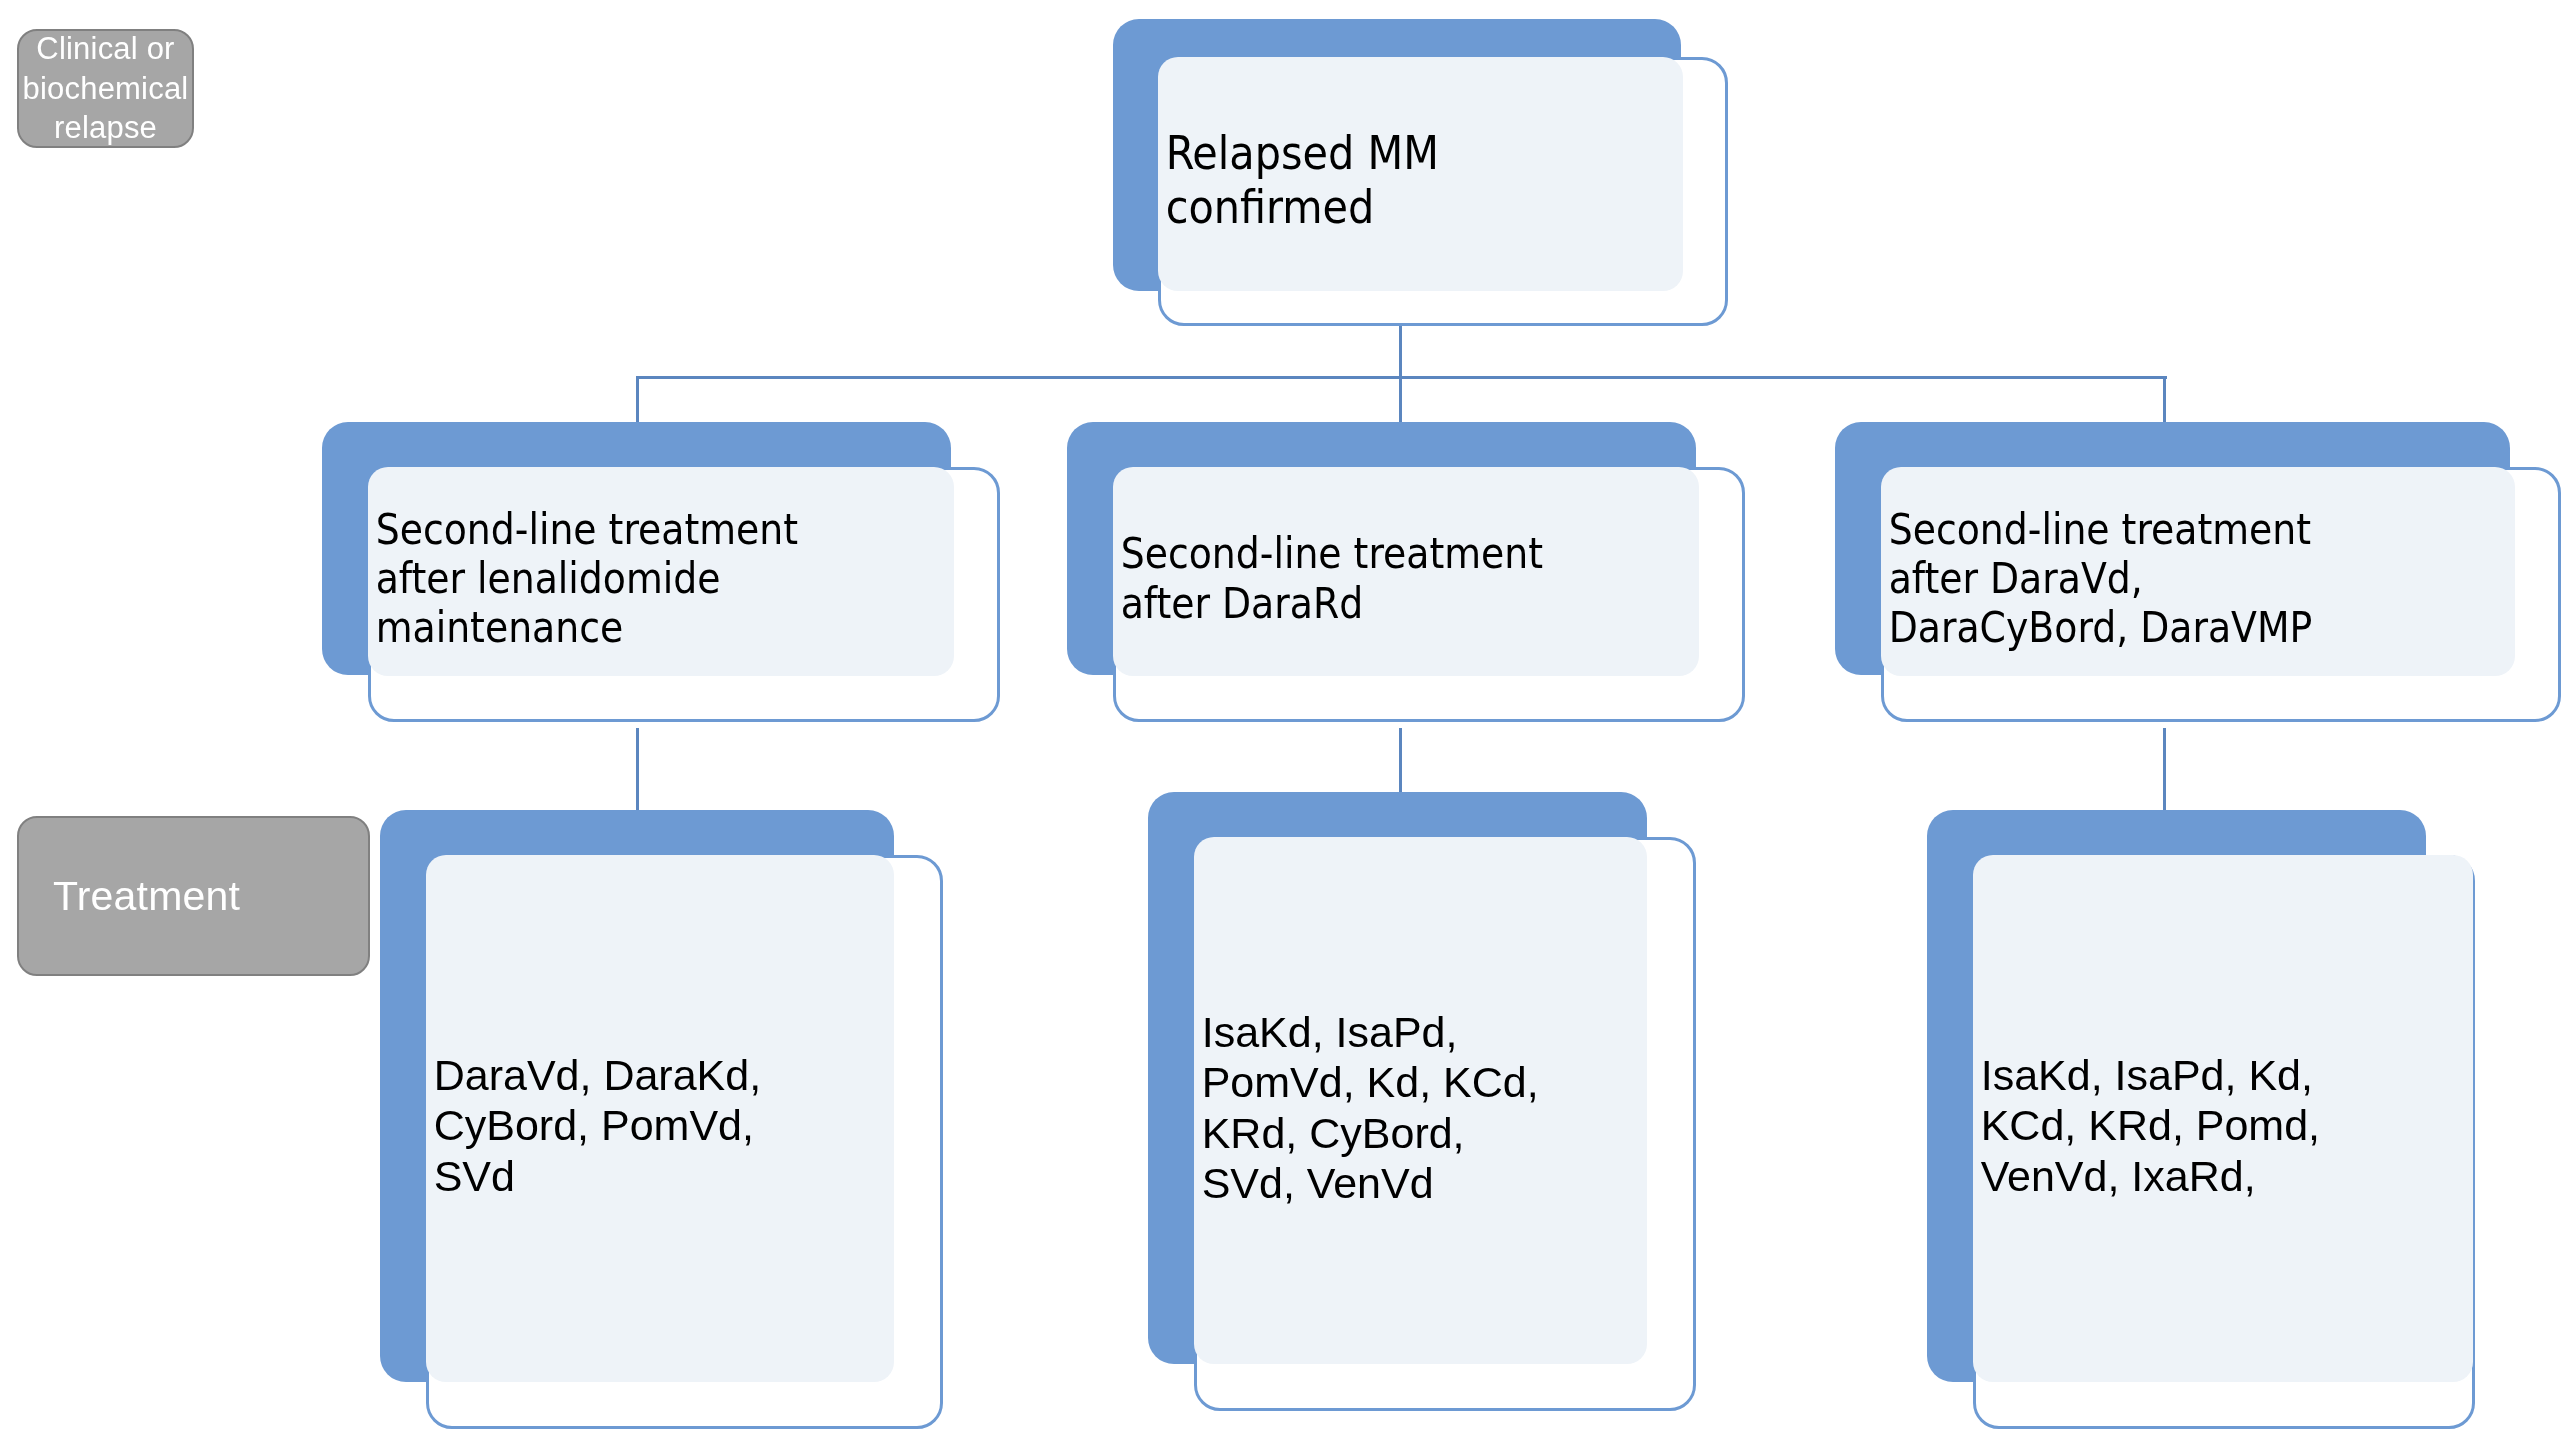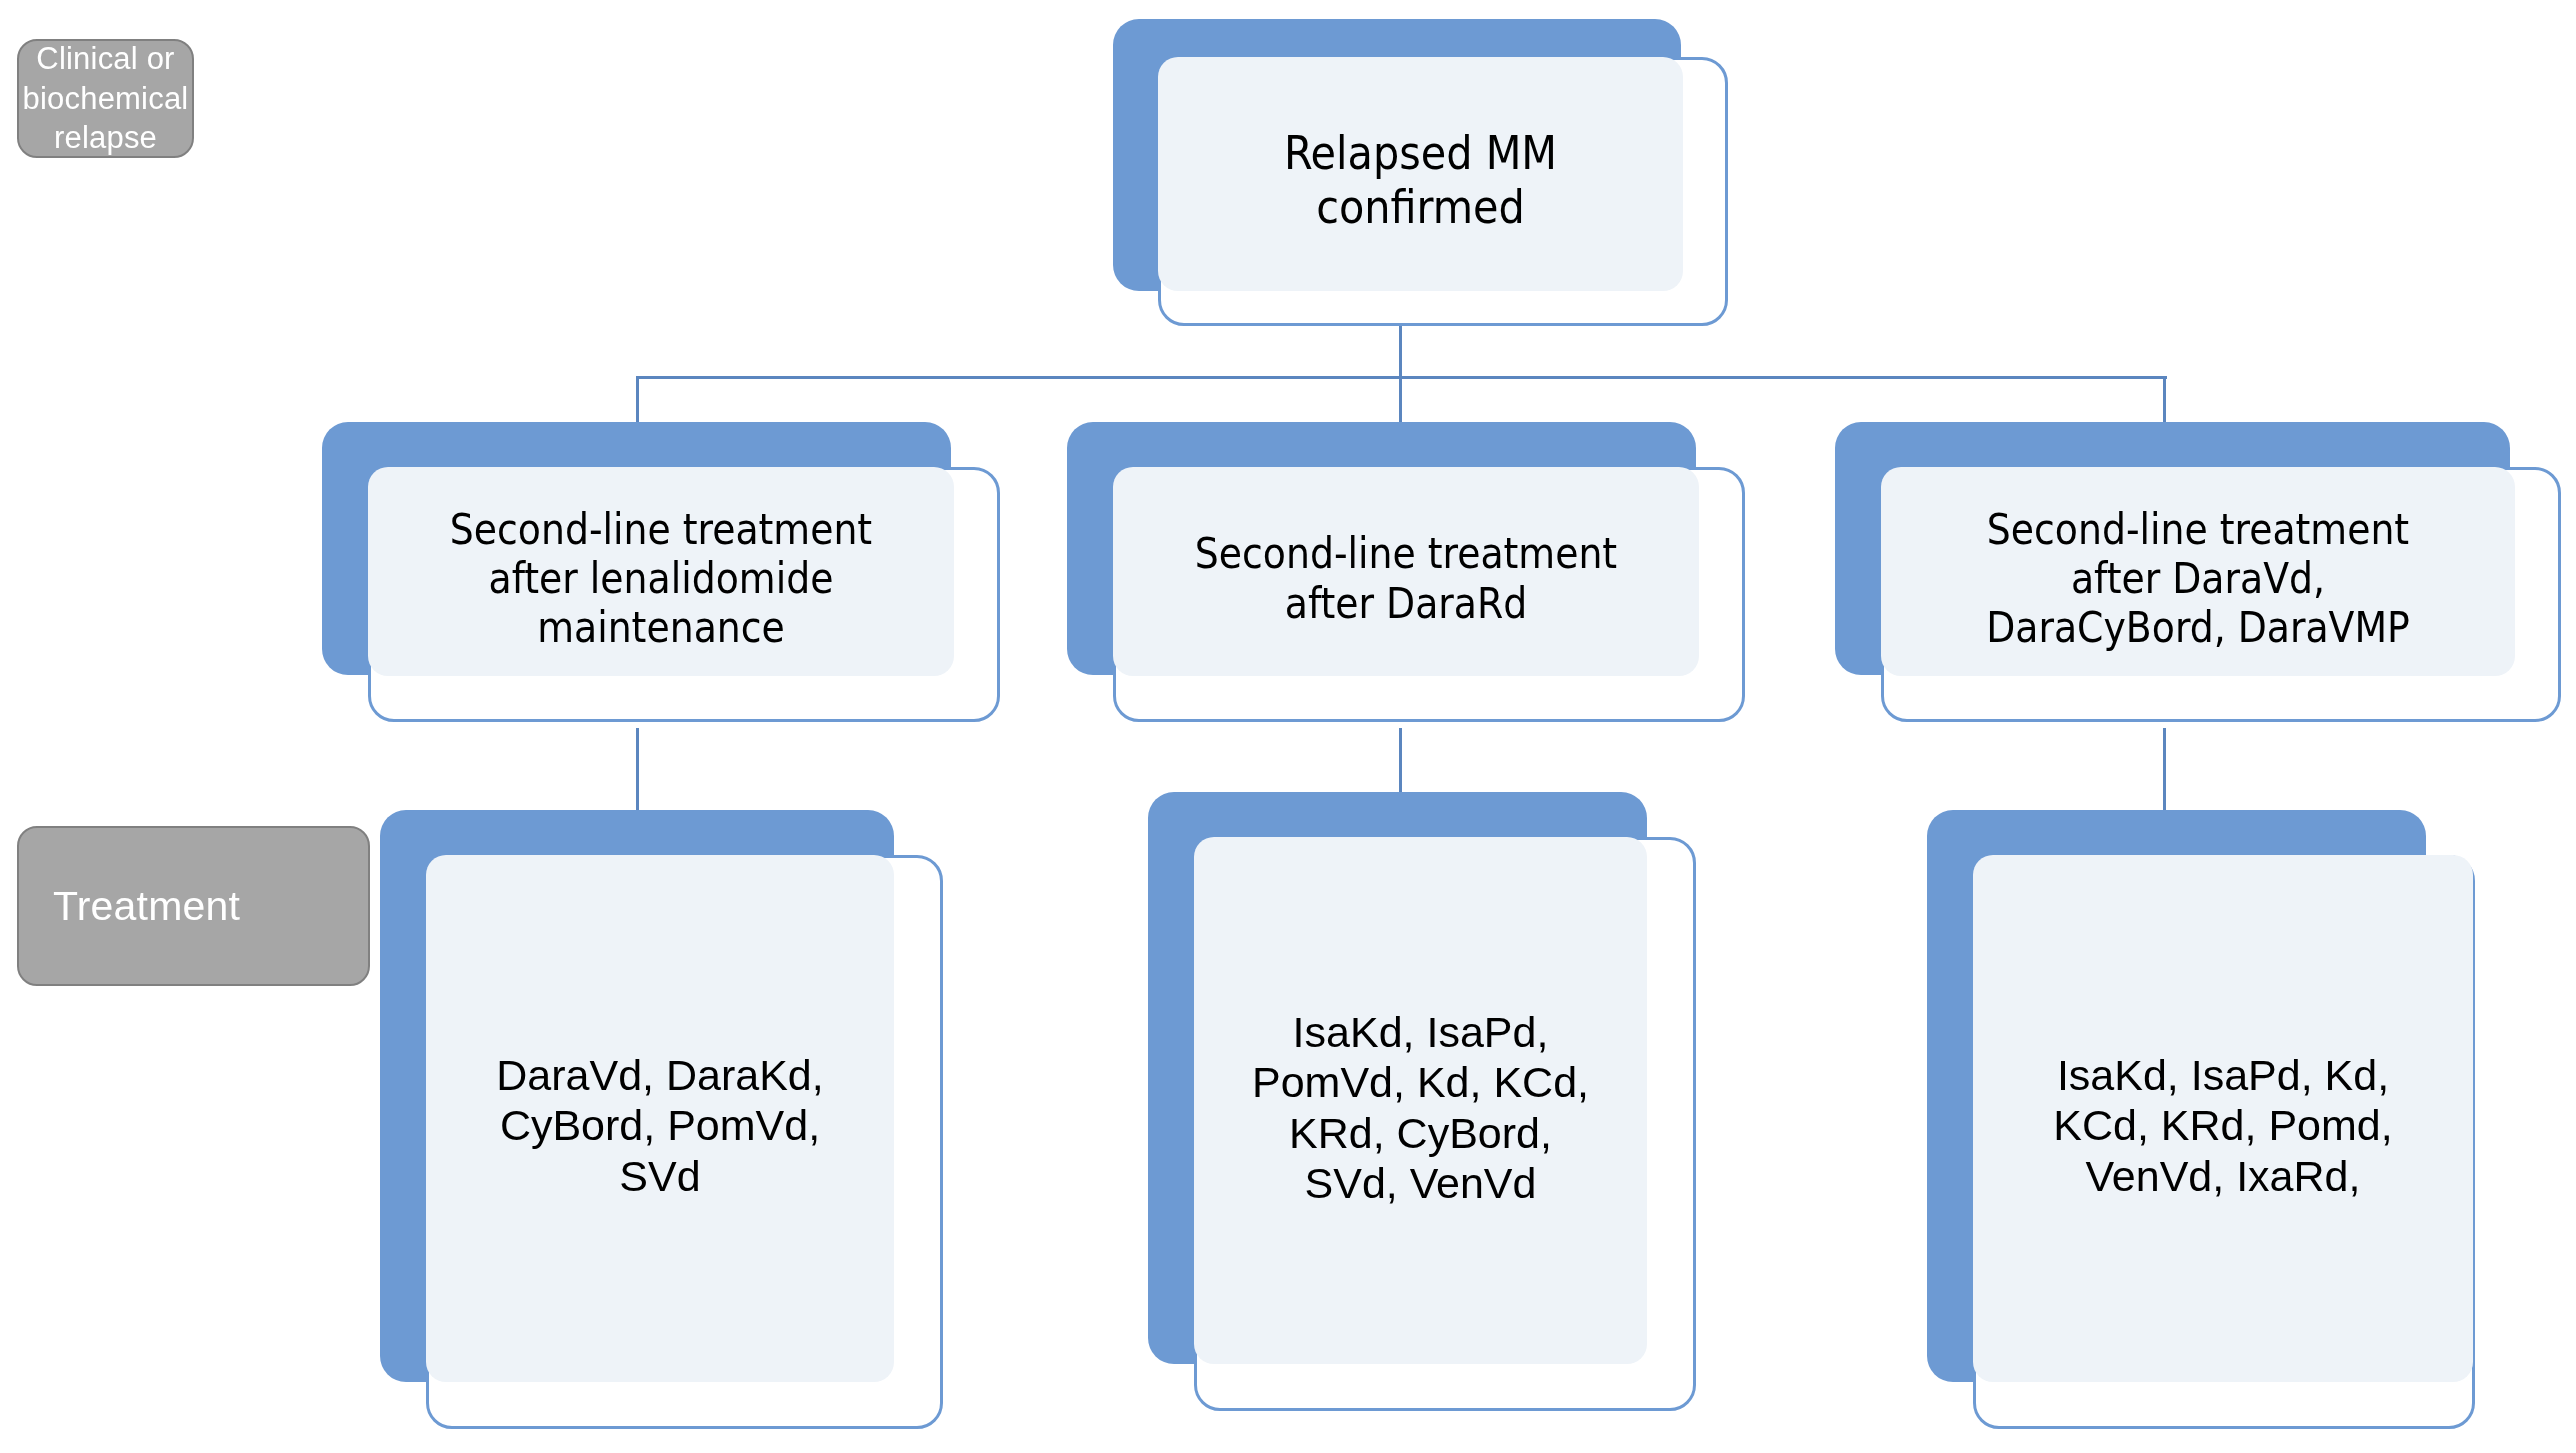--- a/index.html
+++ b/index.html
@@ -26,21 +26,20 @@
     border: 2.3px solid #808080;
     border-radius: 20px;
     color: #ffffff;
     display: flex;
     align-items: center;
     justify-content: center;
     text-align: center;
     line-height: 1.28;
     font-weight: 400;
     letter-spacing: 0.2px;
-    margin-top: 10px;
   }
   .stage-label.left-text {
     justify-content: flex-start;
     text-align: left;
   }
 
   
   .node { position: absolute; }
   .node .layer-blue {
     position: absolute;
@@ -57,21 +56,21 @@
   .node .layer-panel {
     position: absolute;
     background: #eef3f8;
     border-radius: 20px;
     display: flex;
     align-items: center;
     justify-content: center;
   }
   .node .node-text {
     width: 100%;
-    text-align: center;
+    text-align: left;
     color: #000000;
     line-height: 1.17;
     padding: 0 7.7px;
     box-sizing: border-box;
     white-space: pre-line;
     margin-top: 14px;
   }
   .node-text.condensed {
     font-family: "Liberation Sans Narrow", "DejaVu Sans Condensed", "Liberation Sans", sans-serif;
     font-stretch: condensed;

